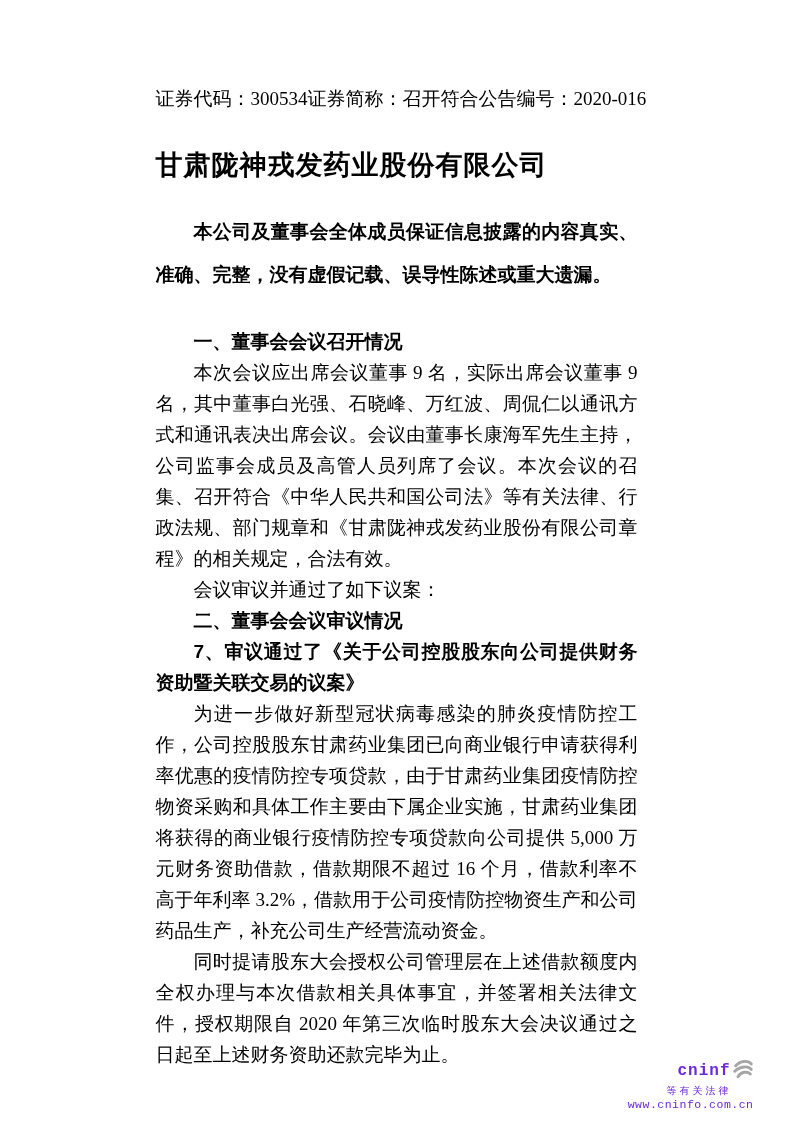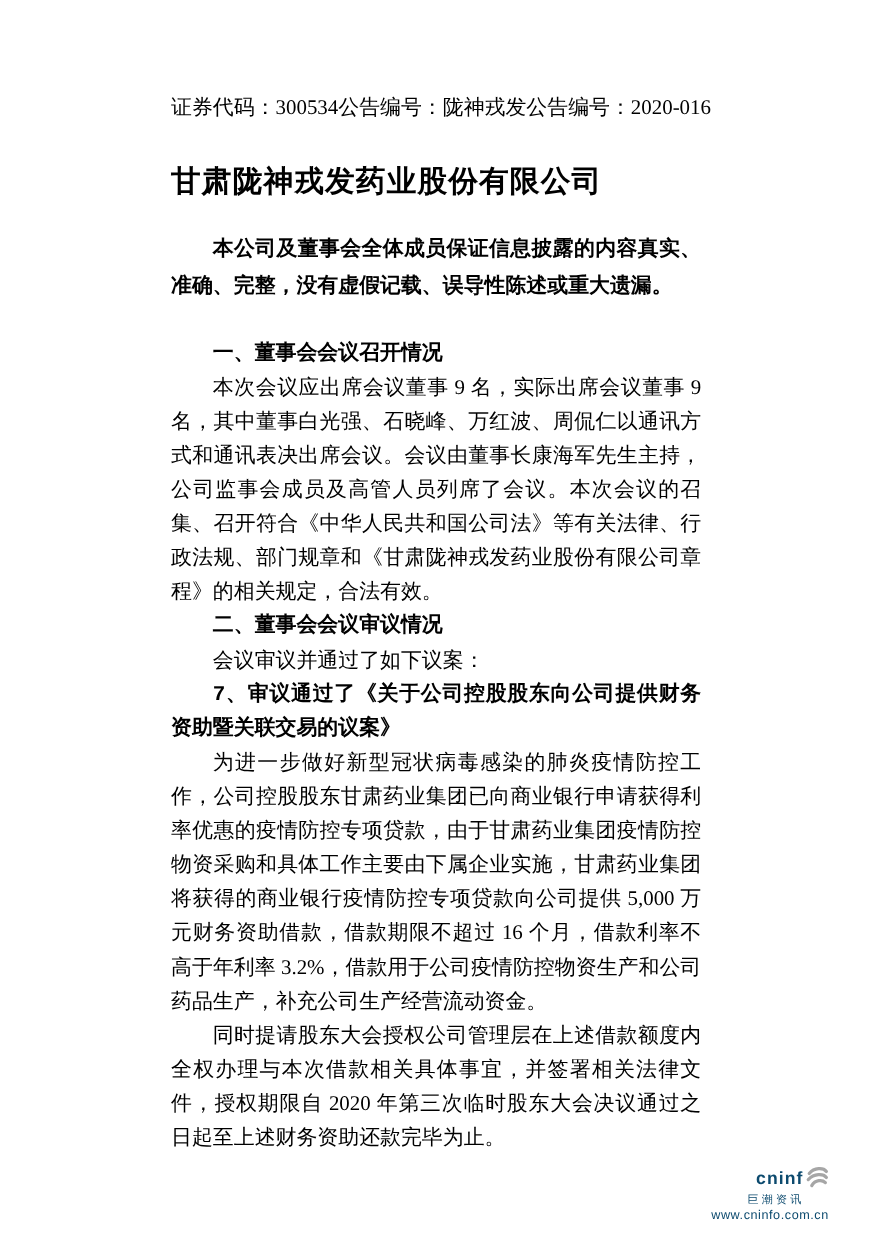--- a/index.html
+++ b/index.html
@@ -29,40 +29,40 @@
     font-weight: bold;
     font-size: 27px;
     line-height: 46px;
     letter-spacing: 1px;
   }
   .disclaimer {
     margin-top: 22px;
     font-family: "Liberation Sans", "DejaVu Sans", sans-serif;
     font-weight: bold;
     font-size: 19px;
-    line-height: 33px;
+    line-height: 43px;
     text-indent: 2em;
     text-align: justify;
   }
   .doc-body { font-size: 19px; line-height: 31px; }
   .doc-body > :first-child { margin-top: 30px; }
   .blk { margin: 0; text-indent: 2em; }
   .para { text-align: justify; }
   .heading, .bold-para {
-    font-family: Liberation Mono, monospace;
+    font-family: Liberation Sans, sans-serif;
     font-weight: bold;
   }
   .bold-para { text-align: justify; }
   .watermark {
     position: absolute;
     right: 5px;
     bottom: 10px;
     text-align: right;
-    color: #0c4a6e;
-    font-family: Liberation Sans, sans-serif;
+    color: #6d28d9;
+    font-family: Liberation Mono, monospace;
     line-height: 1.1;
   }
   .wm-row {
     display: flex;
     align-items: center;
     justify-content: flex-end;
     gap: 1px;
   }
   .wm-brand {
     font-weight: bold;
@@ -73,50 +73,50 @@
   .wm-cn { font-size: 10px; letter-spacing: 3px; margin-top: 1px; margin-right: 22px; }
   .wm-url { font-size: 11.5px; margin-top: 2px; letter-spacing: 0.5px; }
 </style>
 </head>
 <body>
 
 <div class="page">
 
   <div class="doc-header">
     <span>证券代码：300534</span>
-    <span>公告编号：陇神戎发</span>
+    <span>证券简称：召开符合</span>
     <span>公告编号：2020-016</span>
   </div>
 
   <div class="doc-title">
     <div>甘肃陇神戎发药业股份有限公司</div>
   </div>
 
   <p class="disclaimer">本公司及董事会全体成员保证信息披露的内容真实、准确、完整，没有虚假记载、误导性陈述或重大遗漏。</p>
 
   <div class="doc-body">
     <p class="blk heading">一、董事会会议召开情况</p>
     <p class="blk para">本次会议应出席会议董事 9 名，实际出席会议董事 9 名，其中董事白光强、石晓峰、万红波、周侃仁以通讯方式和通讯表决出席会议。会议由董事长康海军先生主持，公司监事会成员及高管人员列席了会议。本次会议的召集、召开符合《中华人民共和国公司法》等有关法律、行政法规、部门规章和《甘肃陇神戎发药业股份有限公司章程》的相关规定，合法有效。</p>
+    <p class="blk para">会议审议并通过了如下议案：</p>
     <p class="blk heading">二、董事会会议审议情况</p>
-    <p class="blk para">会议审议并通过了如下议案：</p>
     <p class="blk bold-para">7、审议通过了《关于公司控股股东向公司提供财务资助暨关联交易的议案》</p>
     <p class="blk para">为进一步做好新型冠状病毒感染的肺炎疫情防控工作，公司控股股东甘肃药业集团已向商业银行申请获得利率优惠的疫情防控专项贷款，由于甘肃药业集团疫情防控物资采购和具体工作主要由下属企业实施，甘肃药业集团将获得的商业银行疫情防控专项贷款向公司提供 5,000 万元财务资助借款，借款期限不超过 16 个月，借款利率不高于年利率 3.2%，借款用于公司疫情防控物资生产和公司药品生产，补充公司生产经营流动资金。</p>
     <p class="blk para">同时提请股东大会授权公司管理层在上述借款额度内全权办理与本次借款相关具体事宜，并签署相关法律文件，授权期限自 2020 年第三次临时股东大会决议通过之日起至上述财务资助还款完毕为止。</p>
   </div>
 
   <div class="watermark">
     <div class="wm-row">
       <span class="wm-brand">cninf</span>
       <span class="wm-swirl">
         <svg width="22" height="22" viewBox="0 0 24 24" aria-hidden="true">
           <g fill="none" stroke="#a6a6a6" stroke-width="3.2" stroke-linecap="round">
             <path d="M4 8.5 C 9 2.5, 18 2.5, 21 6.5"></path>
             <path d="M3 14.5 C 9 8.5, 18 8.5, 21 12.5"></path>
             <path d="M6.5 20.5 C 10 14.5, 17 14.5, 20 17.5"></path>
           </g>
         </svg>
       </span>
     </div>
-    <div class="wm-cn">巨潮资讯</div>
+    <div class="wm-cn">等有关法律</div>
     <div class="wm-url">www.cninfo.com.cn</div>
   </div>
 
 </div>
 
 </body></html>

